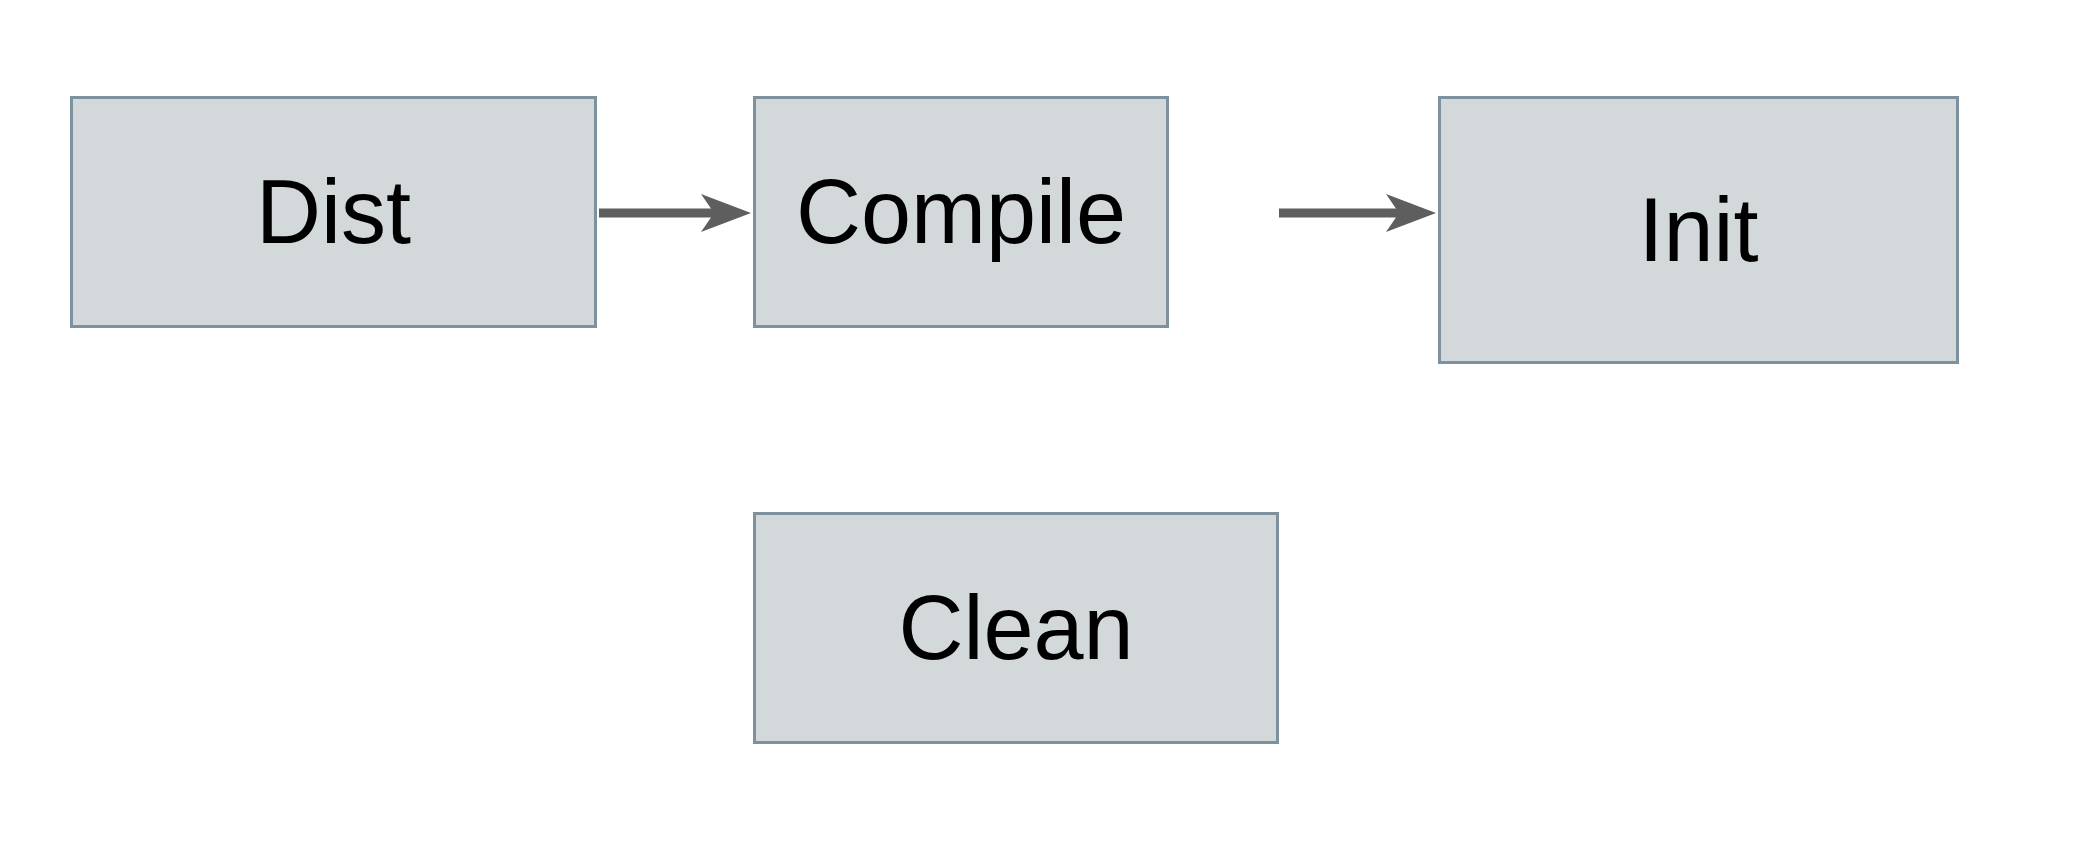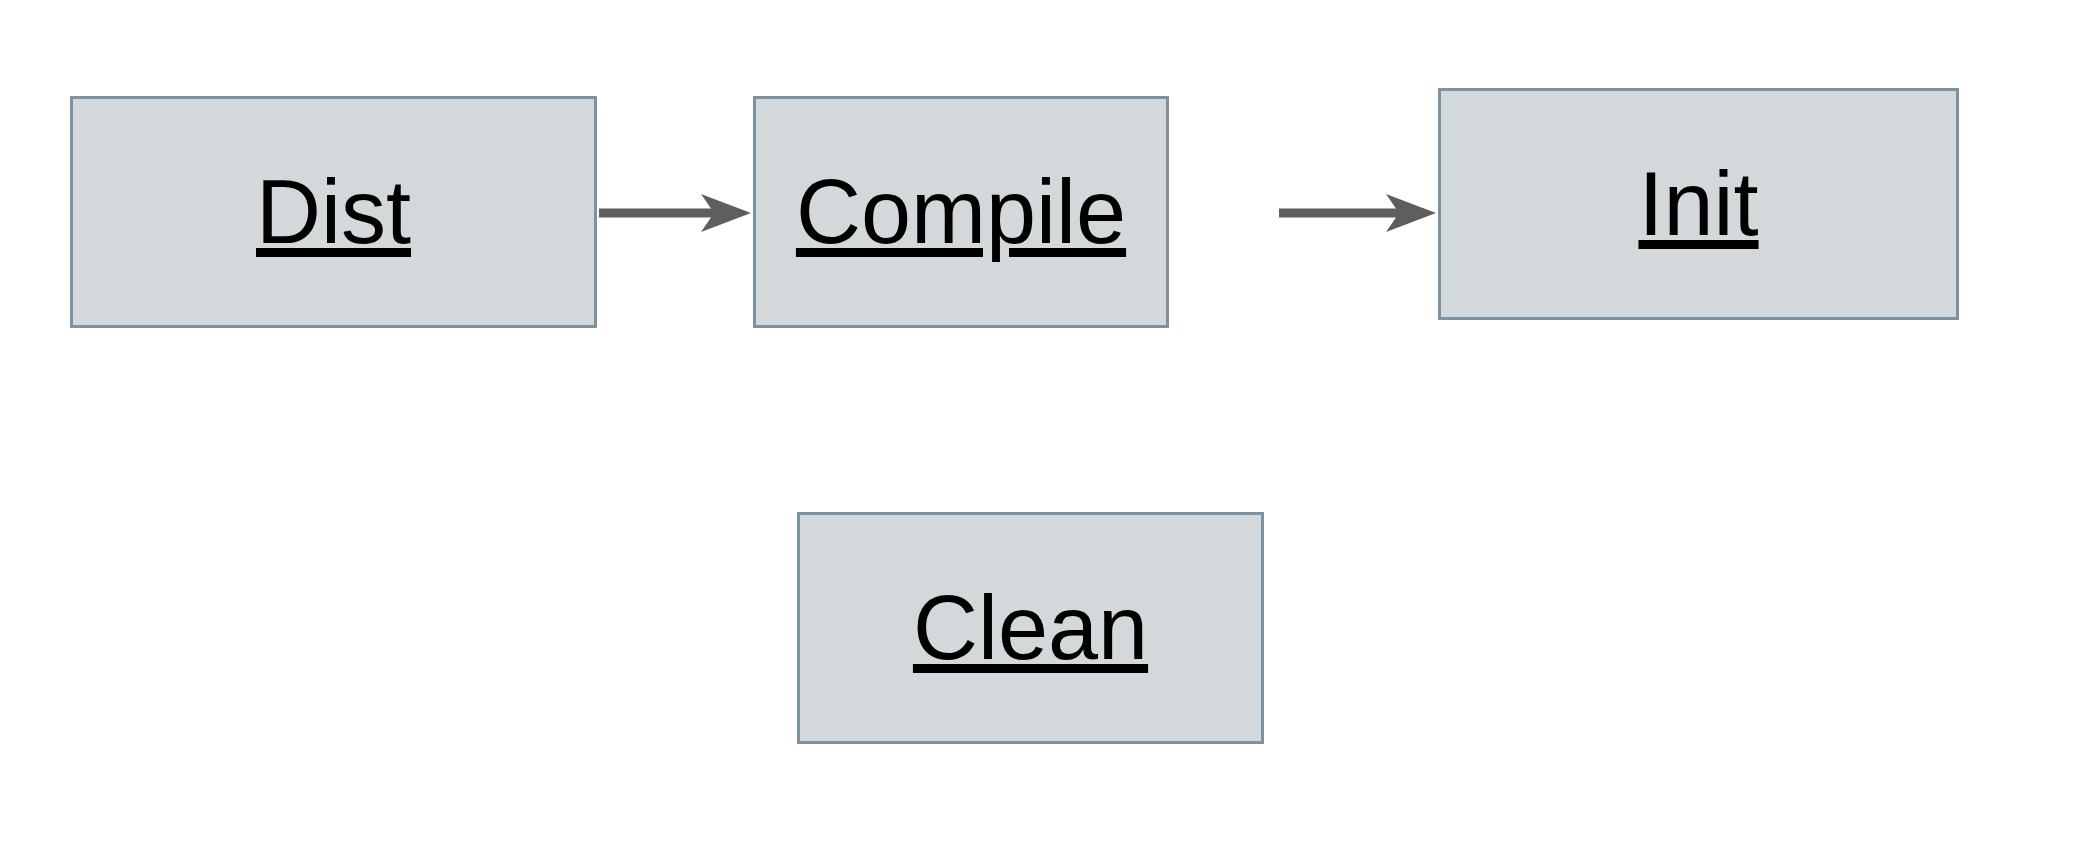--- a/index.html
+++ b/index.html
@@ -19,33 +19,32 @@
     overflow: hidden;
     font-family: "Liberation Sans", "DejaVu Sans", sans-serif;
   }
   .node {
     position: absolute;
     background: var(--node-fill);
     border: 3px solid var(--node-border);
     display: flex;
     align-items: center;
     justify-content: center;
-    text-decoration: underline;
   }
   .node .label {
     font-size: 90px;
     line-height: 1;
     color: var(--label-text);
     letter-spacing: 0px;
     white-space: nowrap;
   }
   .node-dist    { left: 70px;   top: 96px;  width: 527px; height: 232px; }
   .node-compile { left: 753px;  top: 96px;  width: 416px; height: 232px; }
-  .node-init    { left: 1438px; top: 88px;  width: 521px; height: 232px; }
-  .node-clean   { left: 753px;  top: 512px; width: 467px; height: 232px; margin-left: 44px; }
+  .node-init    { left: 1438px; top: 96px;  width: 521px; height: 268px; }
+  .node-clean   { left: 753px;  top: 512px; width: 526px; height: 232px; }
   .edges {
     position: absolute;
     left: 0; top: 0;
     width: 2078px;
     height: 848px;
     pointer-events: none;
   }
   .edges line { stroke: var(--arrow); stroke-width: 9px; }
   .edges path { fill: var(--arrow); }
 </style>

